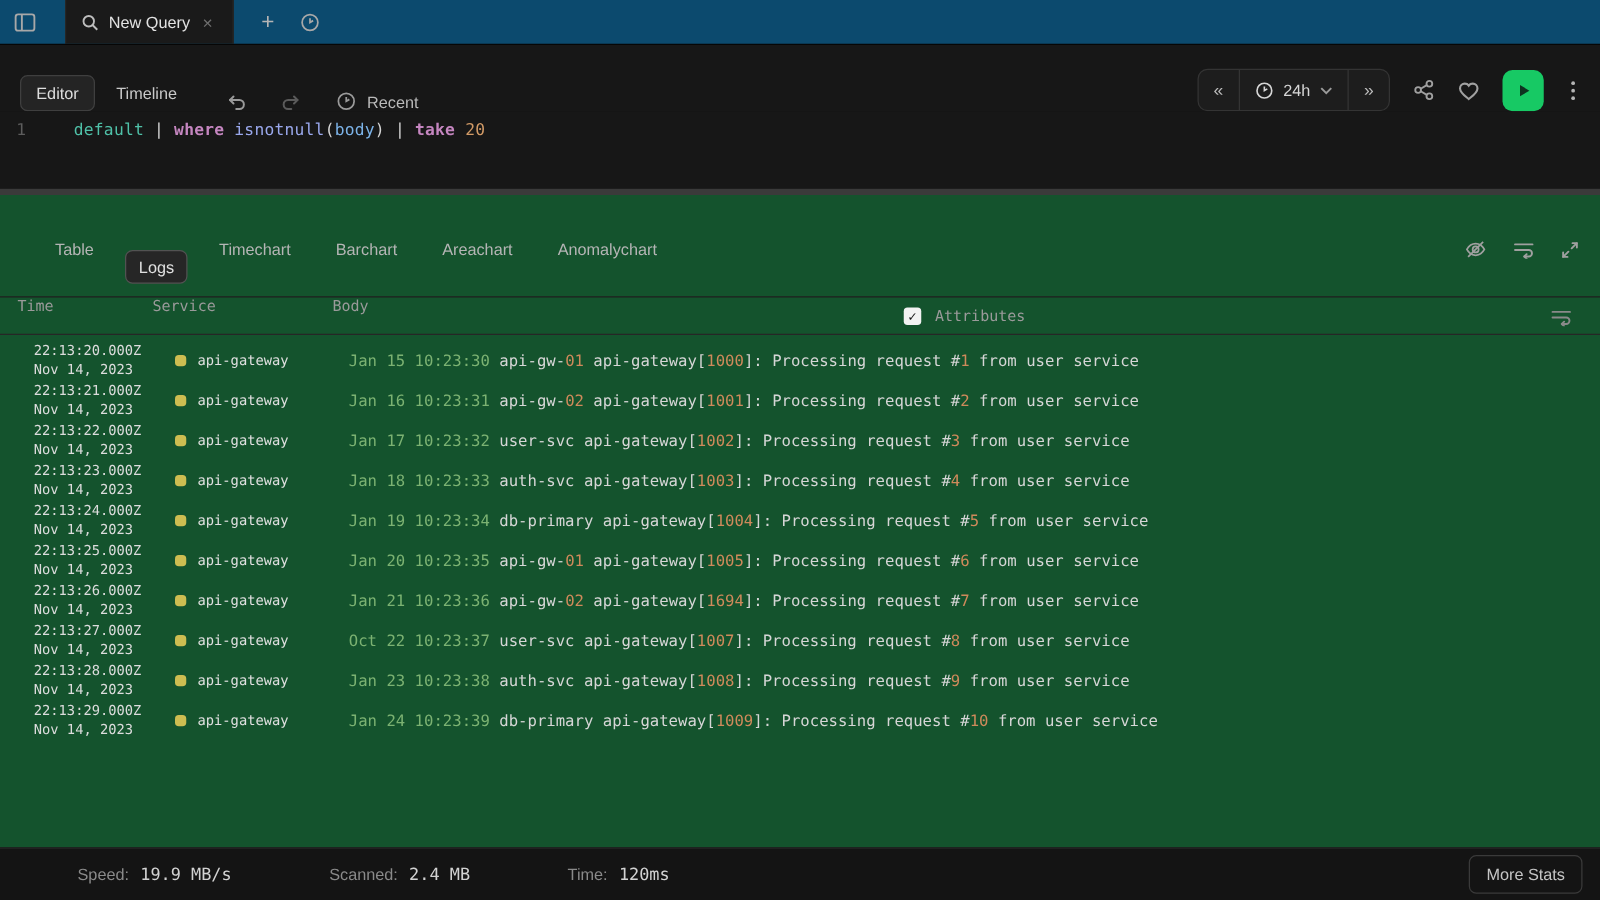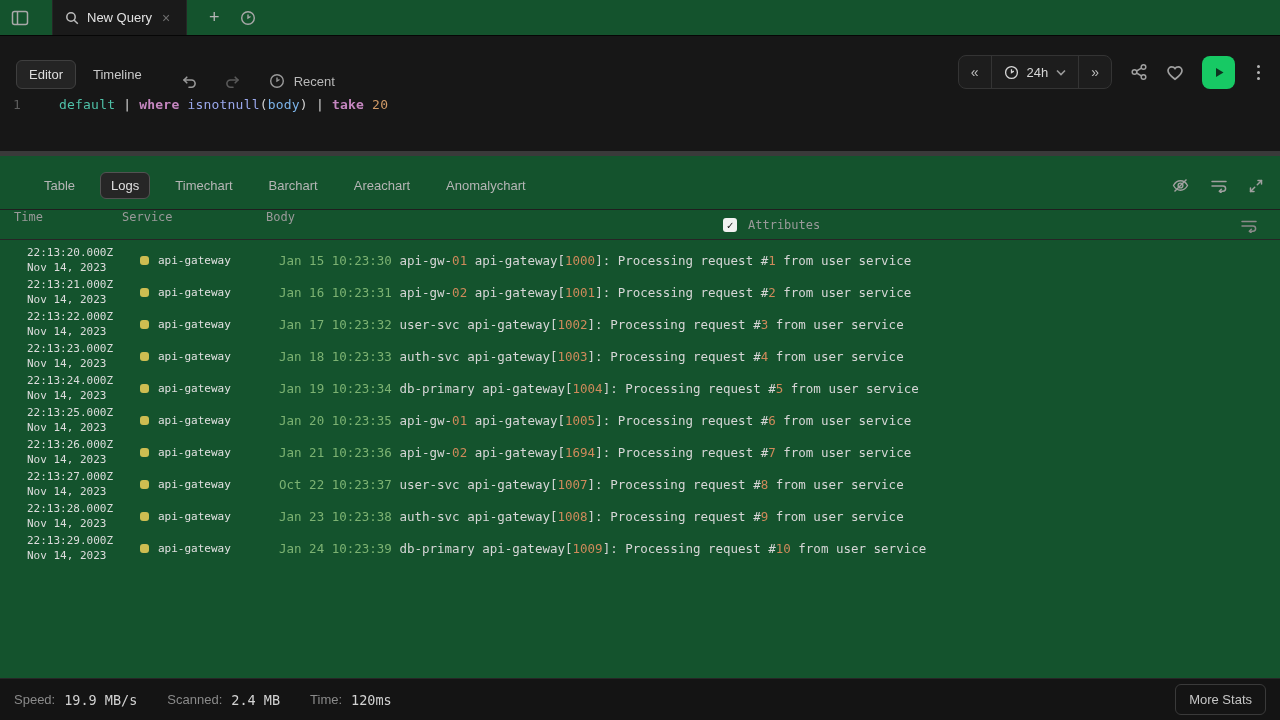--- a/index.html
+++ b/index.html
@@ -2,21 +2,21 @@
 <html style="--accent: #17c964; --service_dot: #cdbd51; --code_type: #4fc1a8; --code_keyword: #c586c0; --code_function: #9aa8ec; --code_variable: #7cb3e8; --code_number: #d19a66; --log_timestamp: #7cb272; --log_number: #cf8a5b;"><head>
 <meta charset="utf-8">
 <style>
   * { margin:0; padding:0; box-sizing:border-box; }
   html,body { width:1280px; height:720px; overflow:hidden; background:#101010; }
   body { font-family:"Liberation Sans", sans-serif; color:#e6e6e6; }
   .mono { font-family:"DejaVu Sans Mono", monospace; }
   .app { width:1280px; height:720px; display:flex; flex-direction:column; }
 
   
-  .topbar { height:36px; background:#14532d; display:flex; align-items:stretch; flex:0 0 auto; border-bottom:1px solid #060606; }
+  .topbar { height:36px; background:#0c4a6e; display:flex; align-items:stretch; flex:0 0 auto; border-bottom:1px solid #060606; }
   .icon-btn { display:flex; align-items:center; justify-content:center; background:none; border:none; cursor:pointer; color:#a8a8a8; }
   .panel-toggle { width:40px; }
   .query-tab { display:flex; align-items:center; gap:8px; padding:0 14px 0 12px; background:#1a1a1a; border-left:1px solid #262626; border-right:1px solid #262626; margin-left:12px; }
   .query-tab .tab-label { font-size:13px; color:#e2e2e2; }
   .query-tab .tab-close { color:#6f6f6f; font-size:14px; line-height:1; padding:2px; }
   .topbar-plus { width:34px; margin-left:10px; font-size:18px; color:#b5b5b5; }
   .topbar-history { width:34px; }
 
   
   .toolbar { height:53px; background:#171717; display:flex; align-items:flex-end; padding:0 16px; flex:0 0 auto; }
@@ -39,42 +39,42 @@
   .code-line { padding:8px 0 0 25px; font-size:13px; letter-spacing:0.2px; white-space:pre; }
   .c-fg { color:#d4d4d4; } .c-type { color:var(--code_type); } .c-kw { color:var(--code_keyword); font-weight:bold; }
   .c-fn { color:var(--code_function); } .c-var { color:var(--code_variable); } .c-num { color:var(--code_number); }
 
   .split-divider { height:5px; background:#3a3a3a; flex:0 0 auto; cursor:row-resize; }
 
   
   .results { flex:1 1 auto; background:#14532d; display:flex; flex-direction:column; overflow:hidden; }
   .rtabs { display:flex; align-items:center; padding:16px 16px 10px 33px; gap:14px; border-bottom:1px solid #1f1f1f; }
   .rtab { font-size:13px; color:#b5b5b5; background:none; border:1px solid transparent; border-radius:6px; padding:5px 10px; cursor:pointer; }
-  .rtab.active { background:#262626; border-color:#525252; color:#e0e0e0; }
+  .rtab.active { background:#262626; border-color:#525252; color:#e0e0e0;margin-top:28px; }
   .rtabs-right { margin-left:auto; display:flex; align-items:center; gap:20px; color:#a0a0a0; }
 
   .grid-header { position:relative; display:flex; align-items:flex-start; height:30px; border-bottom:1px solid #262626; font-family:"DejaVu Sans Mono", monospace; font-size:12px; color:#9a9a9a; }
   .col-time { width:122px; padding-left:14px; flex:0 0 auto; }
   .col-service { width:144px; flex:0 0 auto; }
   .col-body { flex:1 1 auto; }
   .attr-toggle { position:absolute; left:723px; top:0; height:30px; display:flex; align-items:center; gap:11px; cursor:pointer; }
   .checkbox { width:14px; height:14px; background:#f2f2f2; border-radius:3px; display:flex; align-items:center; justify-content:center; color:#161616; font-size:11px; line-height:1; }
   .hdr-wrap-icon { position:absolute; right:22px; top:0; height:30px; display:flex; align-items:center; color:#8a8a8a; cursor:pointer; }
 
   .log-rows { flex:1 1 auto; overflow:hidden; padding-top:4px;padding-left:13px; }
   .log-row { display:flex; height:32px; cursor:pointer; }
   .cell-time { width:122px; padding-left:14px; flex:0 0 auto; font-family:"DejaVu Sans Mono", monospace; font-size:11px; line-height:15px; color:#dcdcdc; padding-top:1px; }
   .cell-service { width:144px; flex:0 0 auto; display:flex; align-items:center; gap:9px; font-family:"DejaVu Sans Mono", monospace; font-size:11px; color:#e0e0e0; }
   .svc-dot { width:9px; height:9px; border-radius:3px; background:var(--service_dot); margin-left:5px; flex:0 0 auto; }
   .cell-body { flex:1 1 auto; display:flex; align-items:center; font-family:"DejaVu Sans Mono", monospace; font-size:12.5px; color:#d6d6d6; white-space:pre; overflow:hidden; }
   .b-ts { color:var(--log_timestamp); } .b-num { color:var(--log_number); } .b-fg { color:#d6d6d6; }
 
   
   .statusbar { height:42px; flex:0 0 auto; background:#141414; border-top:1px solid #262626; display:flex; align-items:center; padding:0 14px; }
-  .stat { display:flex; align-items:flex-start; gap:9px; margin-right:30px; }
+  .stat { display:flex; align-items:flex-start; gap:9px; margin-right:30px;margin-left:48px; }
   .stat .lbl { font-size:13px; color:#8a8a8a; }
   .stat .val { font-family:"DejaVu Sans Mono", monospace; font-size:13.5px; color:#d2d2d2; }
   .more-stats { margin-left:auto; font-size:13px; color:#c5c5c5; background:none; border:1px solid #3a3a3a; border-radius:6px; padding:7px 13px; cursor:pointer; }
 
   svg { display:block; }
 </style>
 </head>
 <body>
 
 <div class="app">

